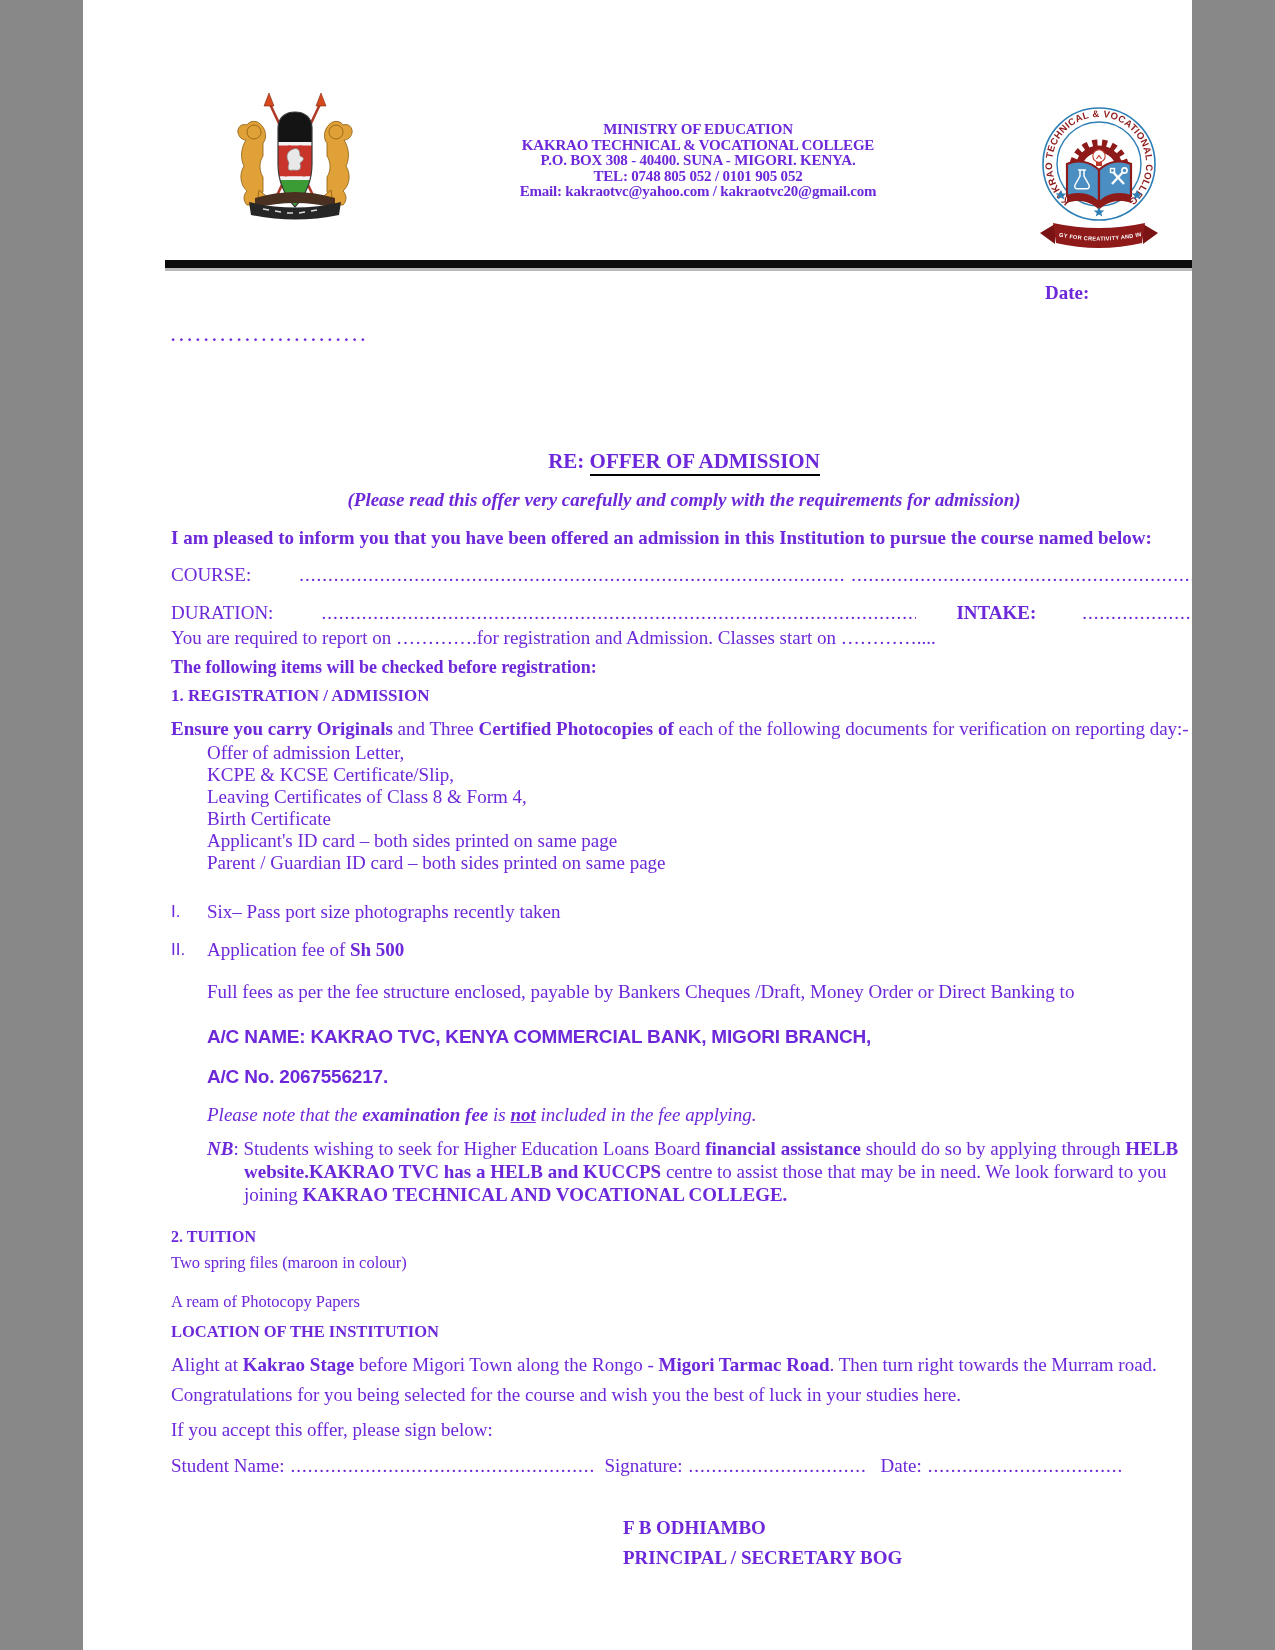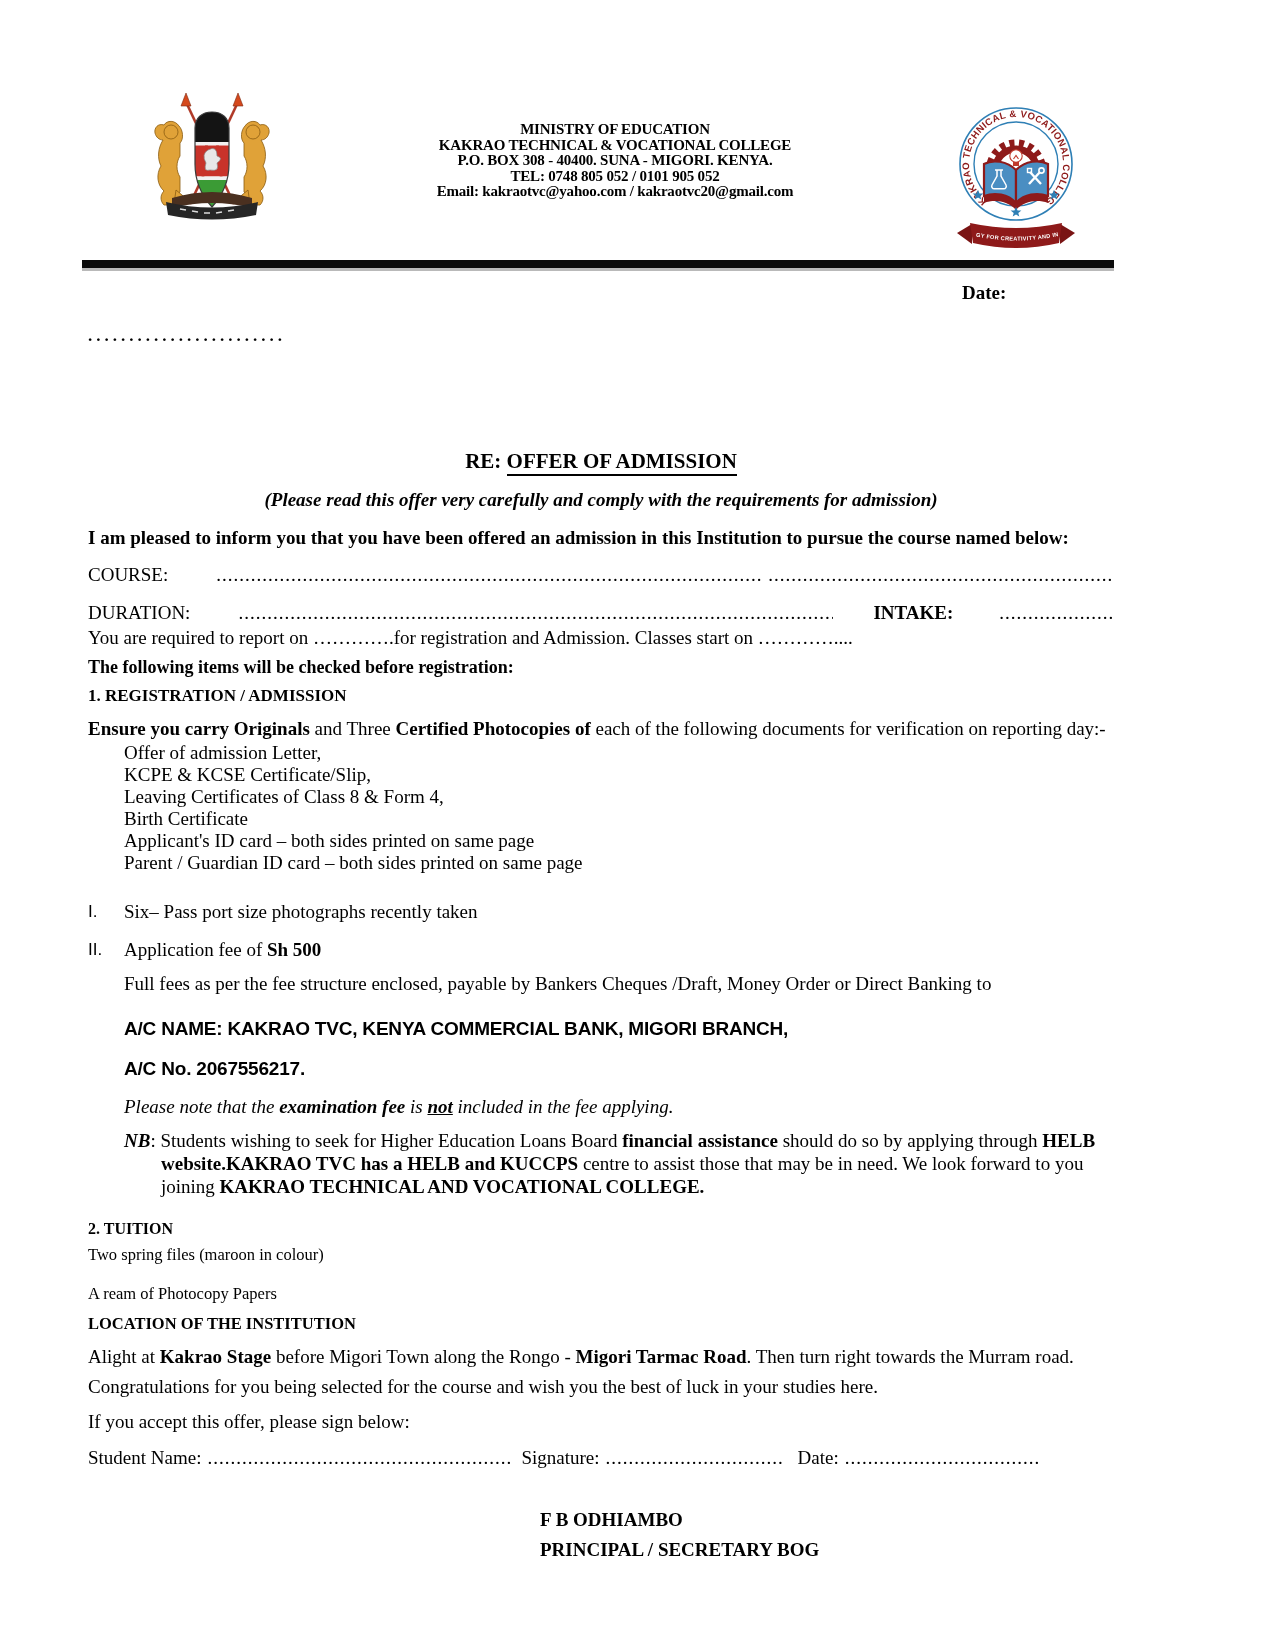--- a/index.html
+++ b/index.html
@@ -1,17 +1,17 @@
 <!DOCTYPE html>
 <html><head>
 <meta charset="utf-8">
 <style>
   html,body{margin:0;padding:0;background:#888;}
-  .page{position:relative;width:1275px;height:1650px;background:#ffffff;margin:0 auto;
-        font-family:"Liberation Serif","DejaVu Serif",serif;color:#000000;overflow:hidden;}
+  .page{position:relative;width:1109px;height:1650px;background:#ffffff;margin:0 auto;
+        font-family:"Liberation Serif","DejaVu Serif",serif;color:#6d28d9;overflow:hidden;}
   
   .coa{position:absolute;left:146px;top:92px;}
   .clogo{position:absolute;left:942px;top:104px;}
   .header-text{position:absolute;left:400px;top:122px;width:430px;text-align:center;
                font-weight:bold;font-size:15px;line-height:15.5px;letter-spacing:-0.2px;}
   .rule{position:absolute;left:82px;top:260px;width:1032px;height:8px;background:#0b0b0b;
         box-shadow:0 3px 0 #b9b9b9;}
   .date-label{position:absolute;left:962px;top:282px;font-weight:bold;font-size:19px;}
   .addr-dots{position:absolute;left:88px;top:326px;font-weight:bold;font-size:17px;letter-spacing:4px;
              width:260px;overflow:hidden;white-space:nowrap;}
@@ -31,21 +31,21 @@
   .duration-line .intake{font-weight:bold;margin-right:6px;}
   .duration-line .d2{width:118px;}
   .report{line-height:24px;margin-bottom:6px;}
   .checklist{font-weight:bold;font-size:18px;line-height:22px;margin-bottom:8px;}
   .reg-heading{font-weight:bold;font-size:17px;line-height:20px;margin-bottom:10px;}
   .ensure{line-height:26px;margin-bottom:0;}
   .doc-list{margin-left:36px;margin-bottom:26px;}
   .doc-item{line-height:22px;}
   .roman-item{display:flex;line-height:24px;margin-bottom:14px;}
   .roman-item .numeral{width:36px;flex:none;font-family:"Liberation Sans","DejaVu Sans",sans-serif;font-size:17px;}
-  .roman-item.second{margin-bottom:10px;}
+  .roman-item.second{margin-bottom:18px;}
   .indent{margin-left:36px;}
   .fees{line-height:24px;margin-bottom:22px;}
   .acct{font-family:"Liberation Sans","DejaVu Sans",sans-serif;font-weight:bold;font-size:19px;
         line-height:22px;margin-bottom:18px;letter-spacing:-0.2px;}
   .acct.no{margin-bottom:15px;}
   .exam-note{line-height:24px;margin-bottom:10px;}
   .nb-note{line-height:23px;margin-bottom:11px;padding-left:37px;text-indent:-37px;}
   .small-heading{font-weight:bold;font-size:16px;line-height:20px;}
   .tuition-heading{margin-bottom:6px;margin-top:21px;}
   .tuition-item1{font-size:16.5px;line-height:20px;margin-bottom:19px;}

